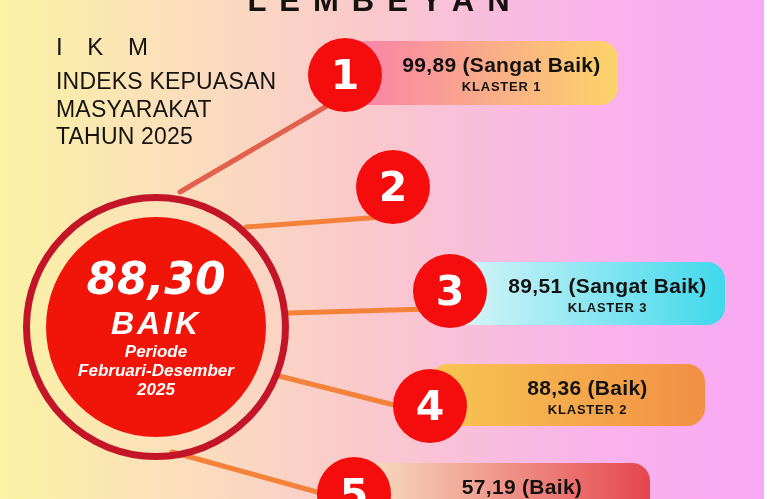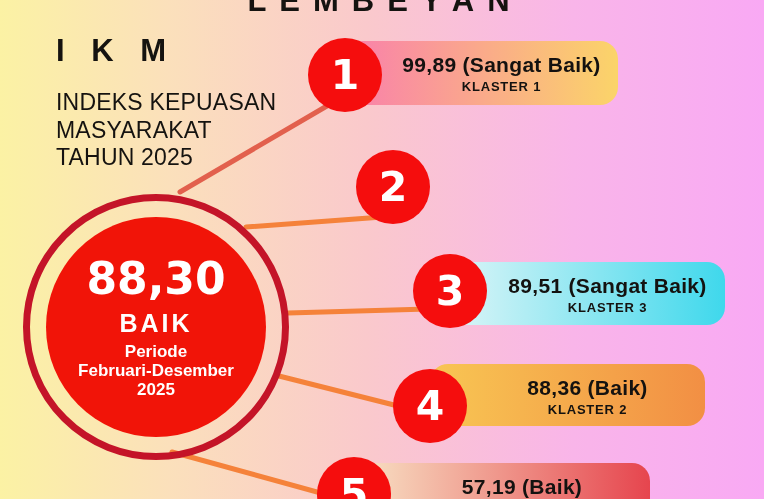--- a/index.html
+++ b/index.html
@@ -4,30 +4,30 @@
 <style>
   html,body{margin:0;padding:0;}
   body{width:770px;height:499px;overflow:hidden;font-family:"Liberation Sans",sans-serif;}
   .canvas{position:relative;width:764px;height:499px;overflow:hidden;}
   .connectors{position:absolute;left:0;top:0;width:770px;height:499px;z-index:1;}
 
   .lembeyan{position:absolute;top:-17px;left:0;width:770px;text-align:center;
     font-size:31px;font-weight:bold;color:#151310;letter-spacing:13px;z-index:2;}
 
   .intro{position:absolute;left:56px;top:33px;color:#151310;z-index:2;}
-  .intro .acronym{font-size:31px;font-weight:bold;letter-spacing:9px;margin-bottom:20px;}
+  .intro .acronym{font-size:24px;font-weight:normal;letter-spacing:9px;margin-bottom:7px;}
   .intro .sub{font-size:23px;font-weight:normal;line-height:27.5px;letter-spacing:0.2px;}
 
   .ring{position:absolute;left:23px;top:194px;width:266px;height:266px;border-radius:50%;
     border:7px solid #c41428;box-sizing:border-box;z-index:2;}
   .center-circle{position:absolute;left:46px;top:217px;width:220px;height:220px;border-radius:50%;
     background:#f11408;z-index:2;display:flex;flex-direction:column;align-items:center;
-    justify-content:center;text-align:center;color:#fff;}
+    justify-content:center;text-align:center;color:#fff;font-style:italic;}
   .center-circle .score{font-family:"DejaVu Sans",sans-serif;font-size:44px;font-weight:bold;line-height:46px;}
-  .center-circle .grade{font-size:25px;font-weight:bold;letter-spacing:3px;margin-top:8px;line-height:26px;}
+  .center-circle .grade{font-size:32px;font-weight:bold;letter-spacing:3px;margin-top:8px;line-height:26px;}
   .center-circle .p1{font-size:17px;font-weight:bold;margin-top:6px;line-height:19px;}
   .center-circle .p2,.center-circle .p3{font-size:17px;font-weight:bold;line-height:19px;}
 
   .rank-circle{position:absolute;width:74px;height:74px;border-radius:50%;background:#f50d0d;
     z-index:3;display:flex;align-items:center;justify-content:center;color:#fff;
     font-family:"DejaVu Sans",sans-serif;font-size:41px;font-weight:bold;}
   .pill{position:absolute;height:64px;border-radius:18px;z-index:2;box-sizing:border-box;
     padding:11px 8px 0 48px;text-align:center;color:#141210;}
   .pill .score-line{font-size:21px;font-weight:bold;line-height:26px;letter-spacing:0.3px;white-space:nowrap;}
   .pill .cluster-line{font-size:13px;font-weight:bold;line-height:17px;letter-spacing:0.8px;}

